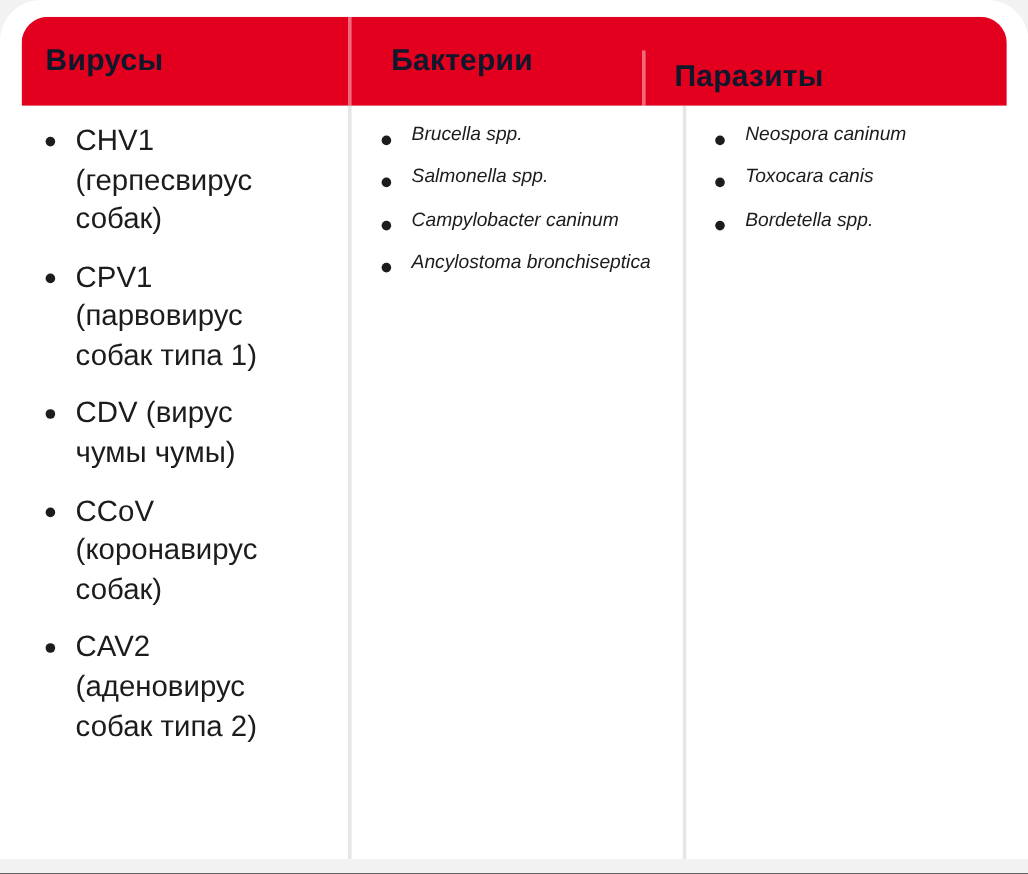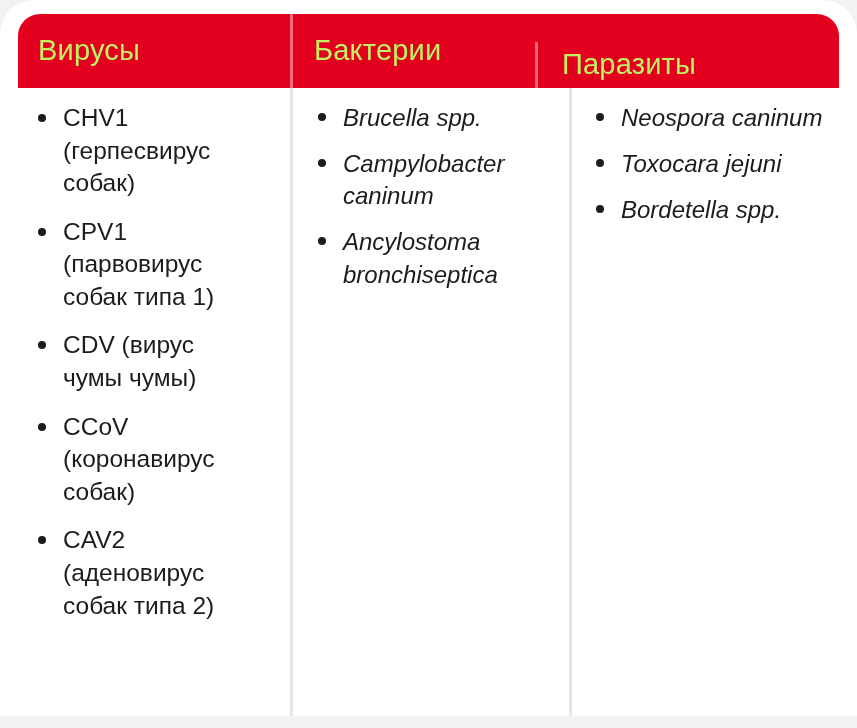--- a/index.html
+++ b/index.html
@@ -61,30 +61,30 @@
     z-index: 2;
   }
 
   .header-cell {
     display: flex;
     align-items: center;
     box-sizing: border-box;
     position: relative;
   }
   .header-cell .h-label {
-    color: #bef264;
-    font-size: 29px;
-    font-weight: normal;
+    color: #0f172a;
+    font-size: 25px;
+    font-weight: bold;
     letter-spacing: 0.2px;
     line-height: 1.1;
     white-space: nowrap;
   }
 
   .hc-0 { width: 272px; padding-left: 20px; }
-  .hc-1 { width: 245px; padding-left: 24px; }
+  .hc-1 { width: 245px; padding-left: 36px; }
   .hc-2 { width: 270px; padding-left: 27px; margin-top: 28px; }
 
   
   .hc-1::before, .hc-2::before {
     content: "";
     position: absolute;
     left: 0;
     top: 0;
     bottom: 0;
     width: 3px;
@@ -141,21 +141,21 @@
     top: 12px;
     width: 8px;
     height: 8px;
     border-radius: 50%;
     background: #1c1c1c;
   }
 
   
   .italic-col ul.item-list li {
     font-style: italic;
-    font-size: 24px;
+    font-size: 16px;
     line-height: 1.34;
     margin-bottom: 14px;
   }
   .italic-col ul.item-list li .bullet {
     font-style: normal;
     top: 11px;
   }
 
   .item-text { display: inline; }
 </style>
@@ -207,38 +207,42 @@
         </div>
 
         <div class="body-cell bc-1 italic-col">
           <ul class="item-list">
             <li>
               <span class="bullet"></span>
               <span class="item-text">Brucella spp.</span>
             </li>
             <li>
               <span class="bullet"></span>
+              <span class="item-text">Salmonella spp.</span>
+            </li>
+            <li>
+              <span class="bullet"></span>
               <span class="item-text">Campylobacter caninum</span>
             </li>
             <li>
               <span class="bullet"></span>
               <span class="item-text">Ancylostoma bronchiseptica</span>
             </li>
           </ul>
         </div>
 
         <div class="body-cell bc-2 italic-col">
           <ul class="item-list">
             <li>
               <span class="bullet"></span>
               <span class="item-text">Neospora caninum</span>
             </li>
             <li>
               <span class="bullet"></span>
-              <span class="item-text">Toxocara jejuni</span>
+              <span class="item-text">Toxocara canis</span>
             </li>
             <li>
               <span class="bullet"></span>
               <span class="item-text">Bordetella spp.</span>
             </li>
           </ul>
         </div>
 
       </div>
     </div>

